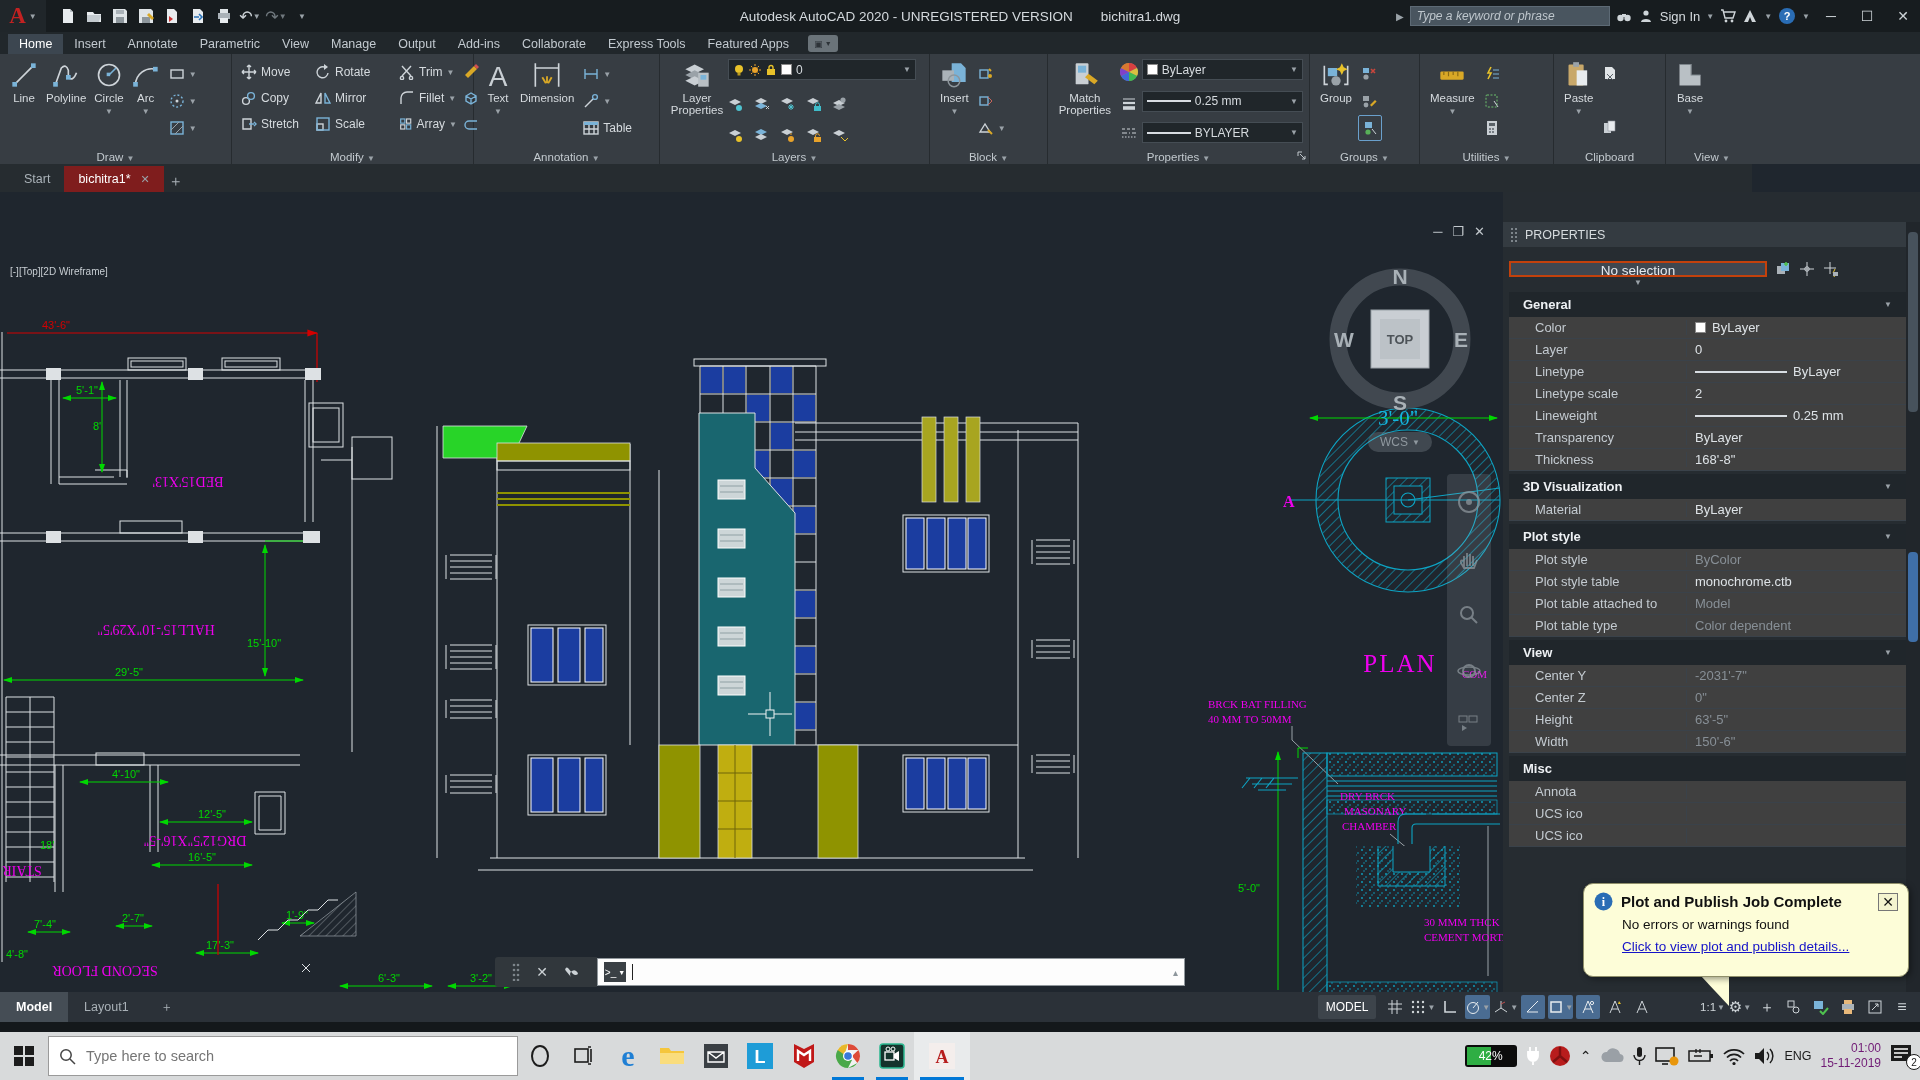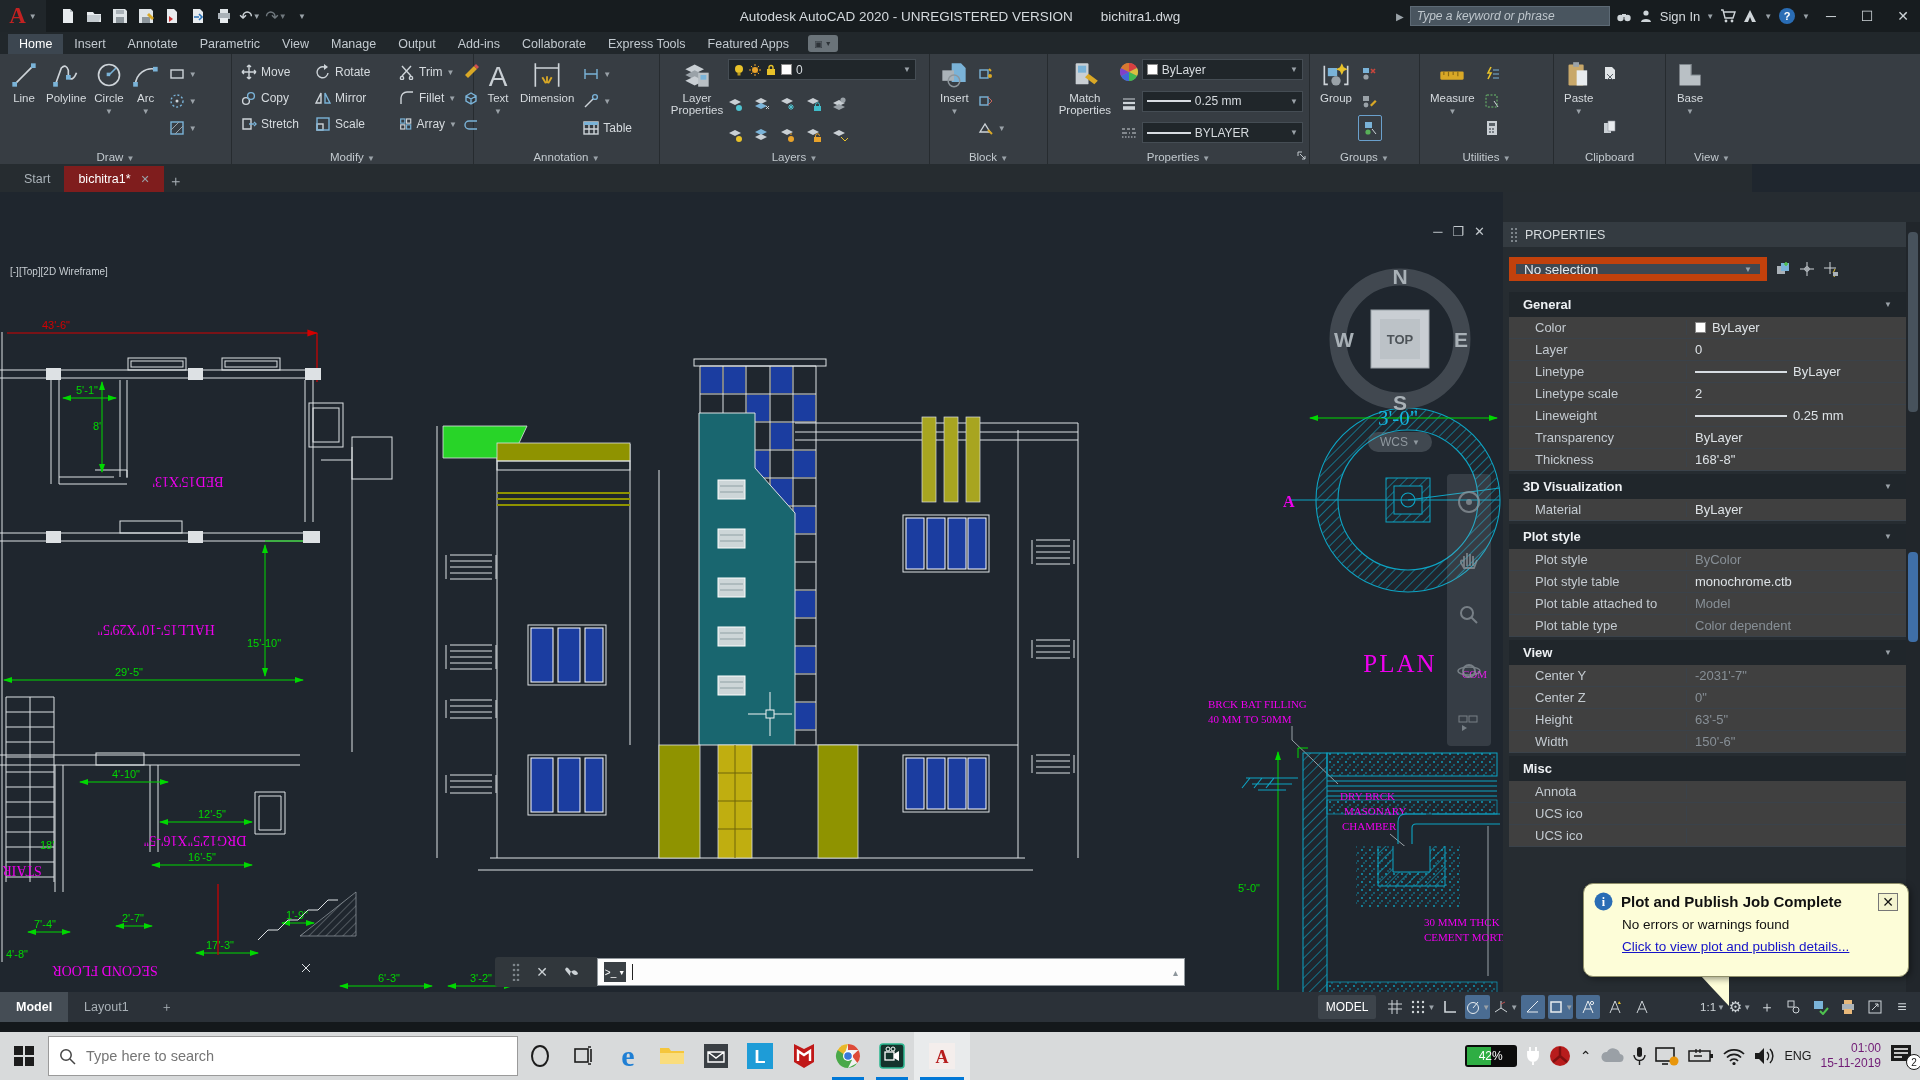--- a/index.html
+++ b/index.html
@@ -92,21 +92,21 @@
   .batt42 { width:52px; height:22px; background:#0c0c0c; border-radius:3px; position:relative; display:flex; align-items:center; }
   .batt42 .fill { position:absolute; left:2px; top:2px; bottom:2px; width:24px; background:#2fae44; }
   .batt42 span { position:relative; z-index:1; color:#fff; font-size:12px; width:100%; text-align:center; }
   .eng { font-size:12.5px; color:#1b1b1b; }
   .badge { position:relative; width:26px; height:24px; }
 
   
   .palette { position:absolute; top:192px; left:1503px; width:417px; height:800px; background:#262c31; }
   .palhead { position:absolute; top:30px; left:0; width:403px; height:25px; background:#343b41; display:flex; align-items:center; gap:8px; padding:0 8px; font-size:12.5px; color:#d6dbde; }
   .palsel { position:absolute; top:62px; left:6px; width:397px; height:30px; display:flex; align-items:center; gap:8px; }
-  .selcombo { width:258px; height:24px; background:#3f4750; border:7px solid #c2410c; color:#e6eaee; font-size:13.5px; display:flex; align-items:center; padding:0 8px; justify-content:space-between; }
+  .selcombo { width:258px; height:16px; background:#3f4750; border:2px solid #c2410c; color:#e6eaee; font-size:13.5px; display:flex; align-items:center; padding:0 8px; justify-content:space-between;flex-direction:column; }
   .palbody { position:absolute; top:100px; left:6px; width:397px; }
   .sechead { height:25px; background:#20262b; color:#eef1f4; font-weight:bold; font-size:13px; display:flex; align-items:center; padding:0 14px 0 14px; justify-content:space-between; }
   .prow { height:22px; background:#404040; border-bottom:1px solid #3a424a; display:flex; font-size:13px;align-items:center; }
   .prow .lab { width:178px; padding-left:26px; color:#c3cad0; display:flex; align-items:center; border-right:1px solid #3a424a; }
   .prow .val { flex:1; padding-left:8px; color:#dde2e6; display:flex; align-items:center; gap:6px; }
   .prow .val.dim { color:#878f96; }
   .palscroll { position:absolute; right:0; top:30px; width:14px; height:770px; background:#21262b; }
   .palthumb { position:absolute; left:2px; width:10px; border-radius:4px; background:#47525c; }
 
   

